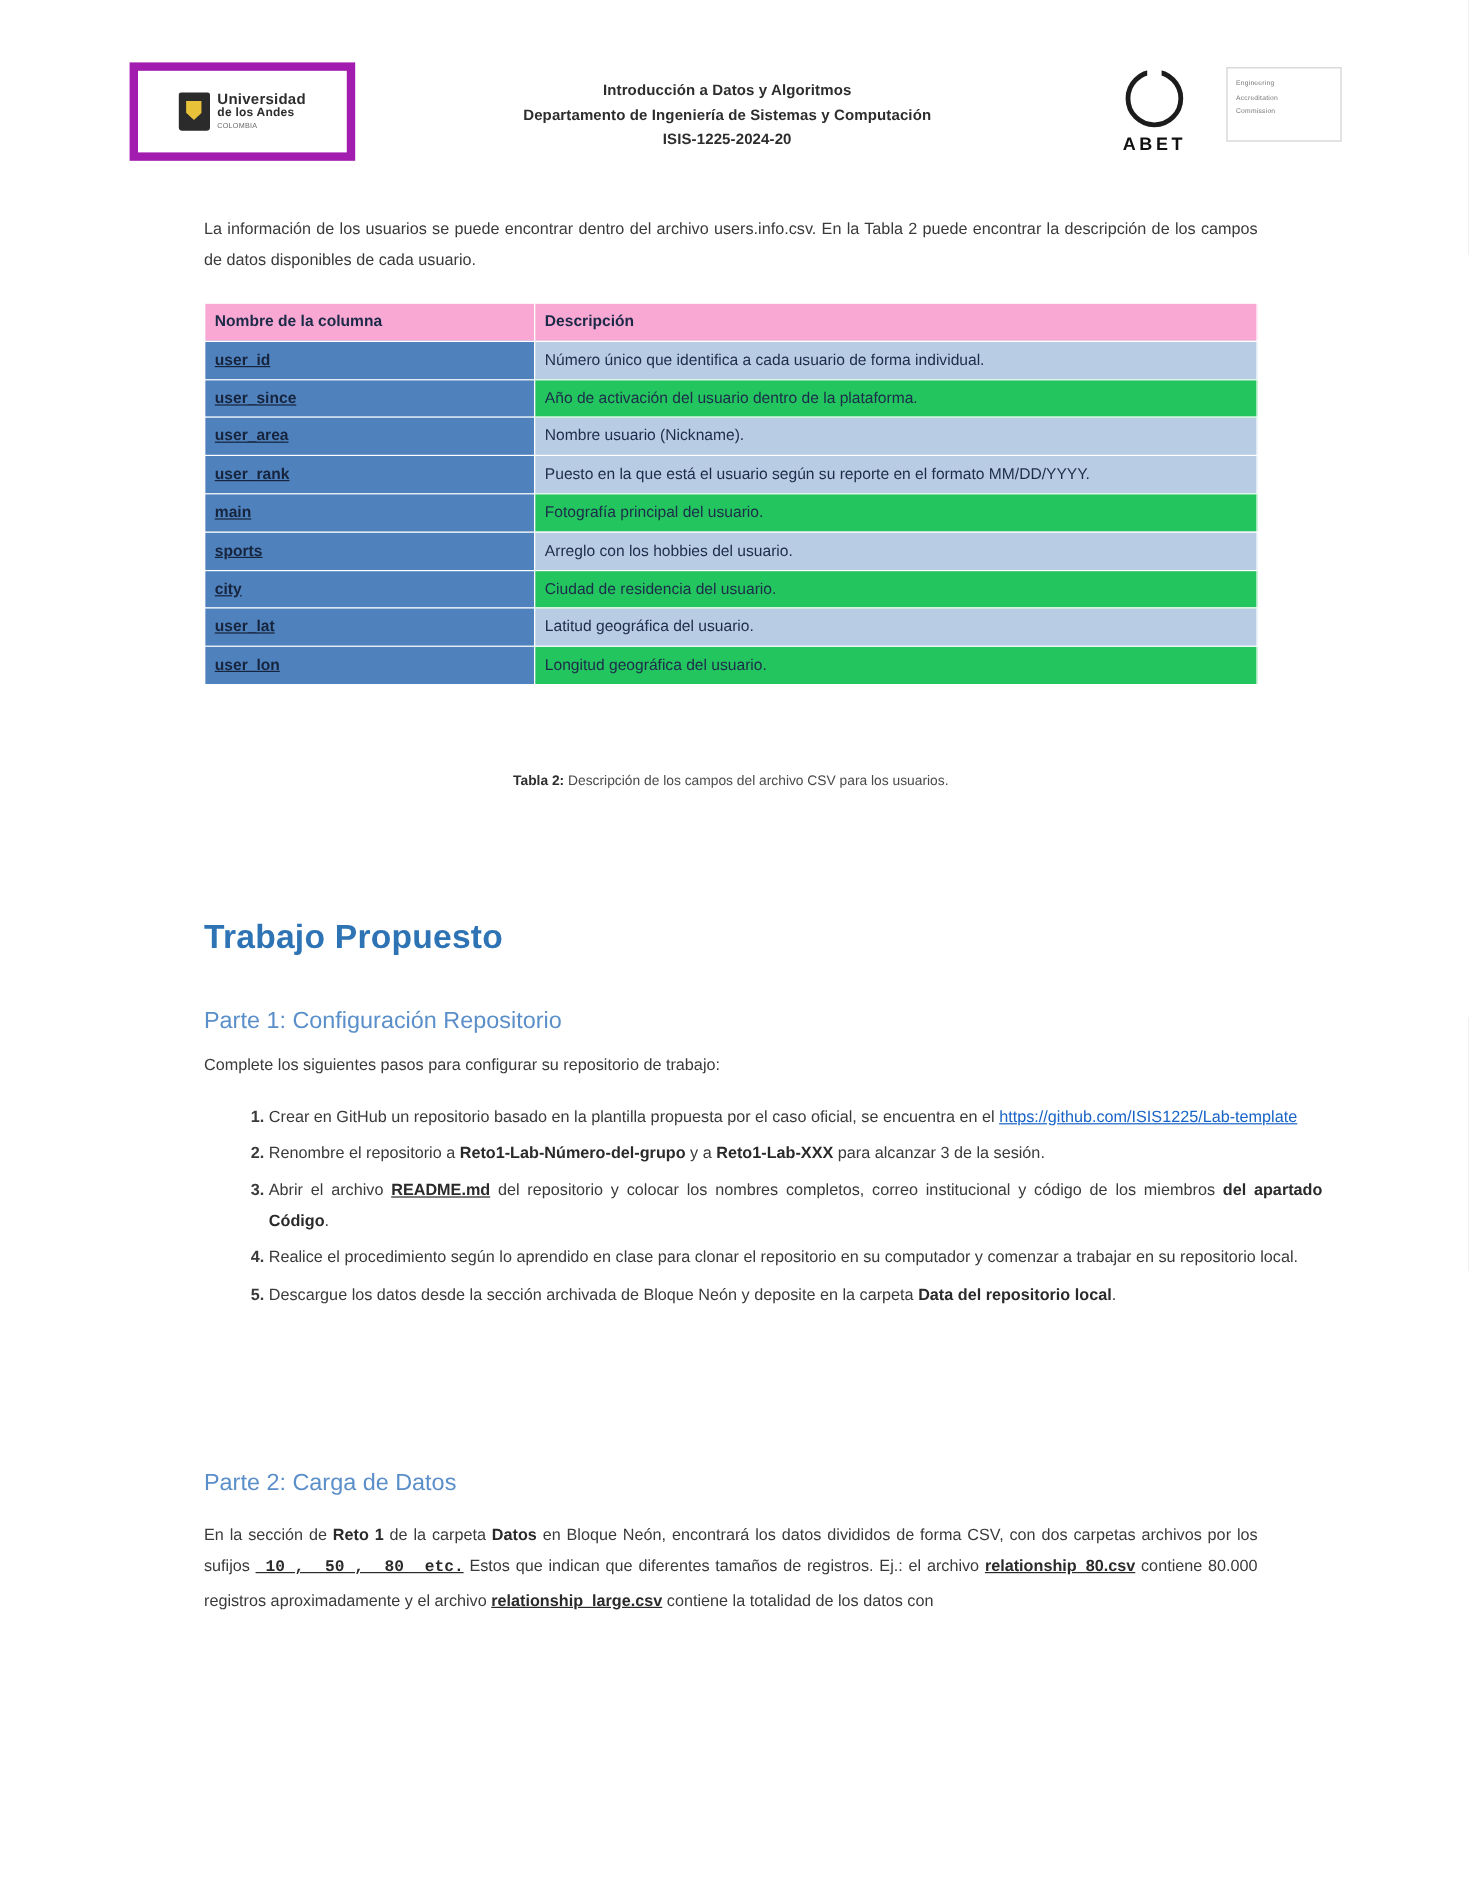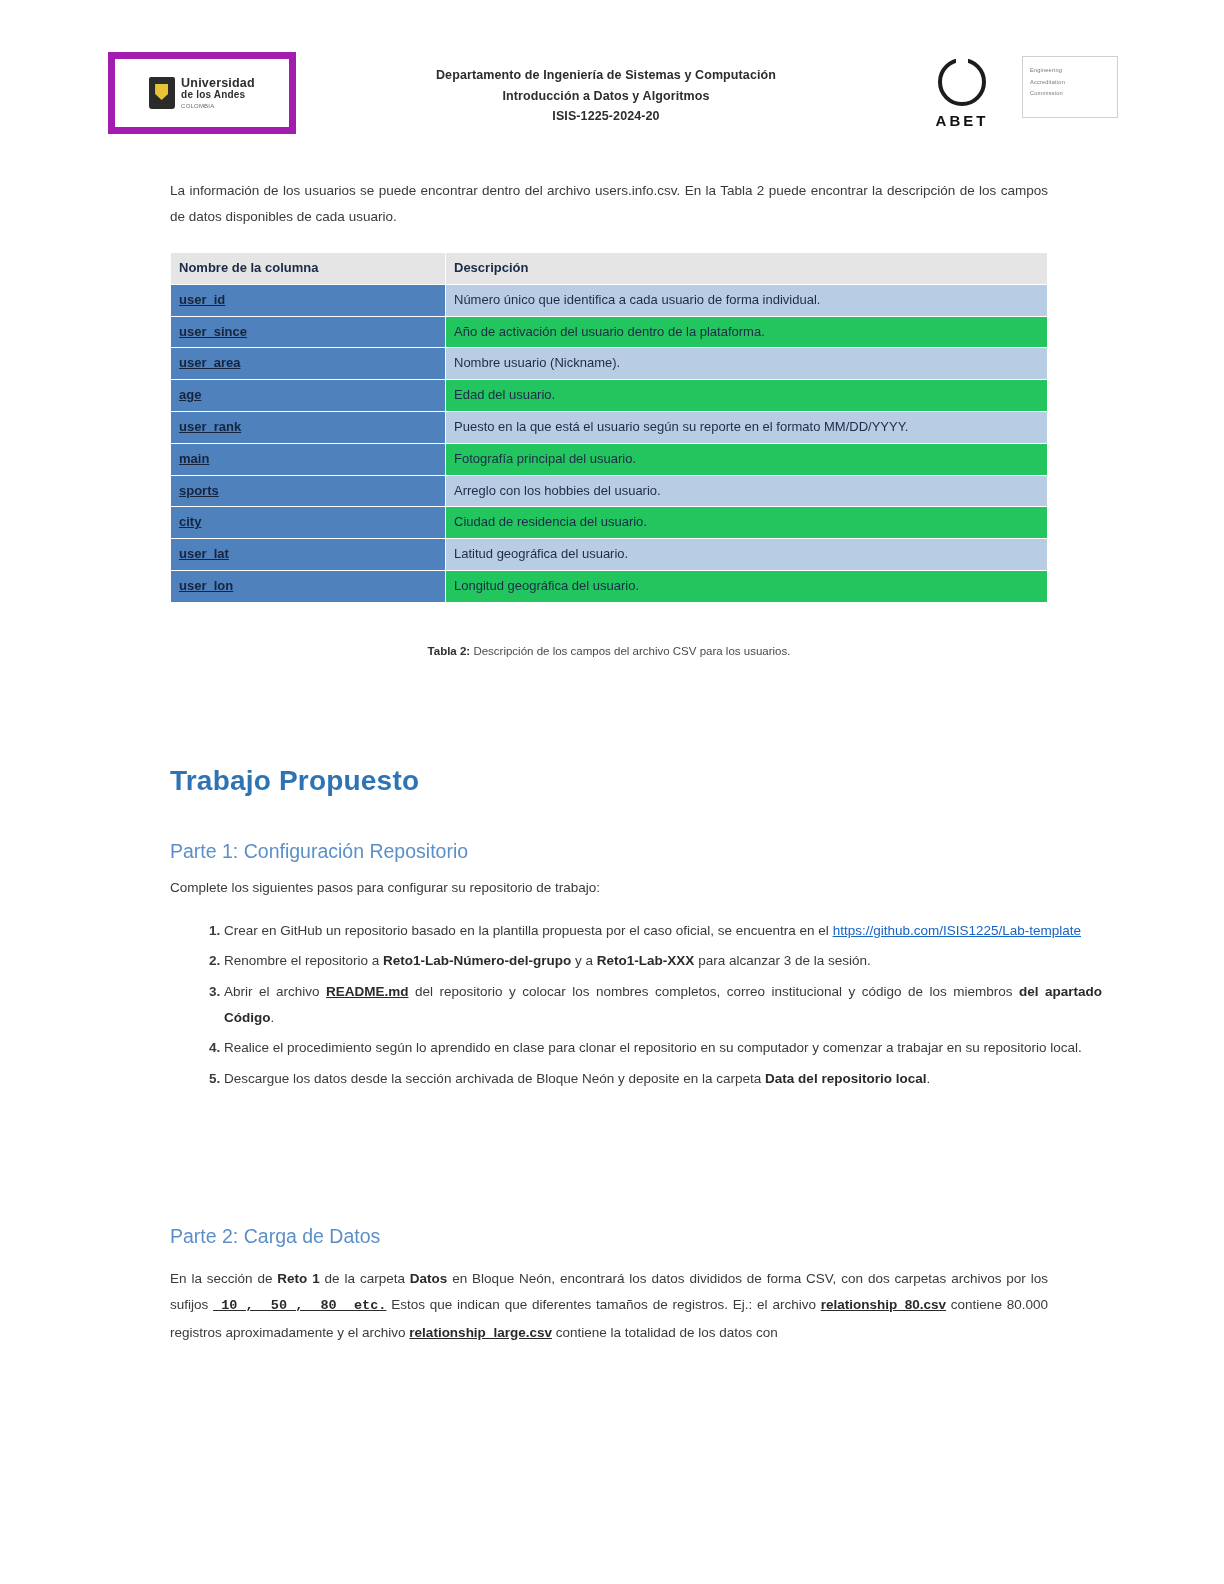--- a/index.html
+++ b/index.html
@@ -156,21 +156,21 @@
     border: 1px solid #ffffff;
     padding: 5px 8px;
     font-size: 13px;
     color: #1d2c4a;
     vertical-align: top;
     line-height: 1.6;
     text-align: left;
   }
   .tbl .c1 { width: 258px; }
   .tbl thead th {
-    background: #e5e5e5;
+    background: #f9a8d4;
     color: #1b2a47;
     font-weight: bold;
   }
   .tbl tbody tr.odd td { background: #b8cce4; }
   .tbl tbody tr.even td { background: #22c55e; }
   .tbl td.k { font-weight: bold; text-decoration: underline; }
   .tbl tbody tr.odd td.k,
   .tbl tbody tr.even td.k { background: #4f81bd; color: #16243d; }
   .tbl-caption {
     position: absolute;
@@ -265,22 +265,22 @@
   <div class="doc-header">
     <div class="logo-box">
       <div class="logo-shield"></div>
       <div class="logo-text">
         <div class="l1">Universidad</div>
         <div class="l2">de los Andes</div>
         <div class="l3">COLOMBIA</div>
       </div>
     </div>
     <div class="header-title">
+      <div>Introducción a Datos y Algoritmos</div>
       <div>Departamento de Ingeniería de Sistemas y Computación</div>
-      <div>Introducción a Datos y Algoritmos</div>
       <div>ISIS-1225-2024-20</div>
     </div>
     <div class="header-right">
       <div class="abet">
         <div class="abet-ring"></div>
         <div class="abet-word">ABET</div>
       </div>
       <div class="accred-box">
         <div>Engineering</div>
         <div>Accreditation</div>
@@ -304,24 +304,20 @@
           <td>Número único que identifica a cada usuario de forma individual.</td>
         </tr>
         <tr class="even">
           <td class="c1 k">user_since</td>
           <td>Año de activación del usuario dentro de la plataforma.</td>
         </tr>
         <tr class="odd">
           <td class="c1 k">user_area</td>
           <td>Nombre usuario (Nickname).</td>
         </tr>
-        <tr class="even">
-          <td class="c1 k">age</td>
-          <td>Edad del usuario.</td>
-        </tr>
         <tr class="odd">
           <td class="c1 k">user_rank</td>
           <td>Puesto en la que está el usuario según su reporte en el formato MM/DD/YYYY.</td>
         </tr>
         <tr class="even">
           <td class="c1 k">main</td>
           <td>Fotografía principal del usuario.</td>
         </tr>
         <tr class="odd">
           <td class="c1 k">sports</td>

